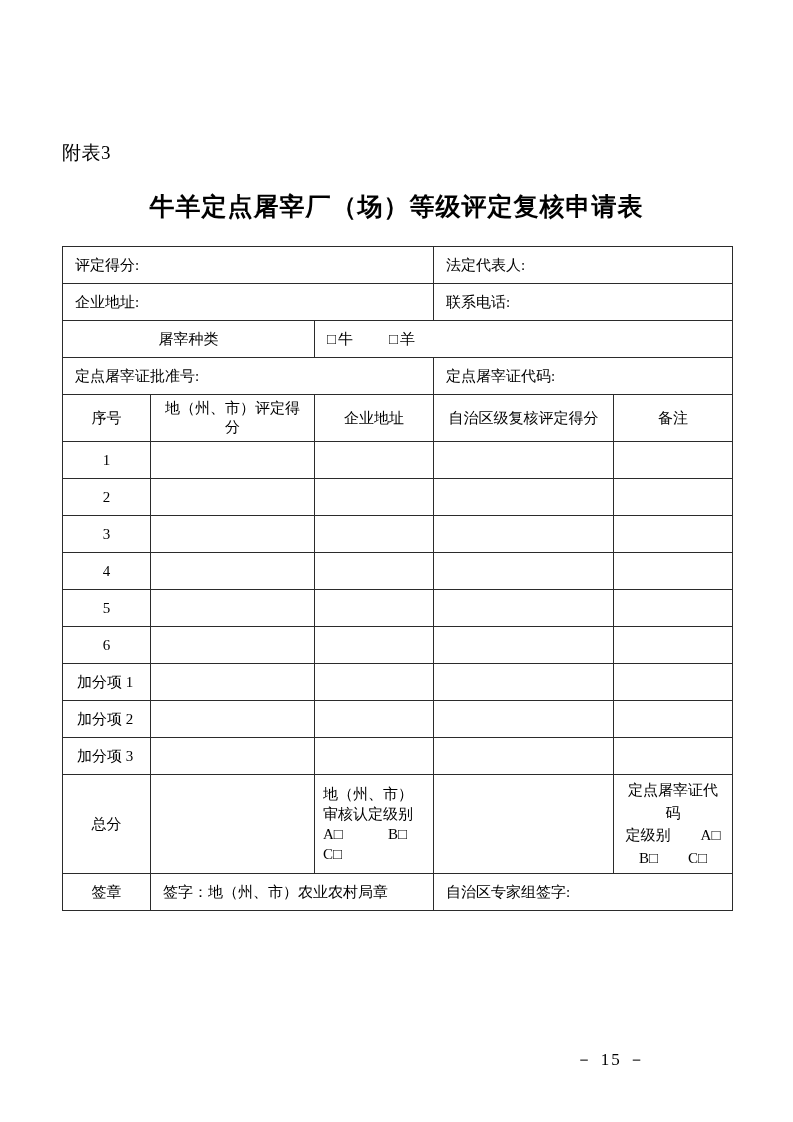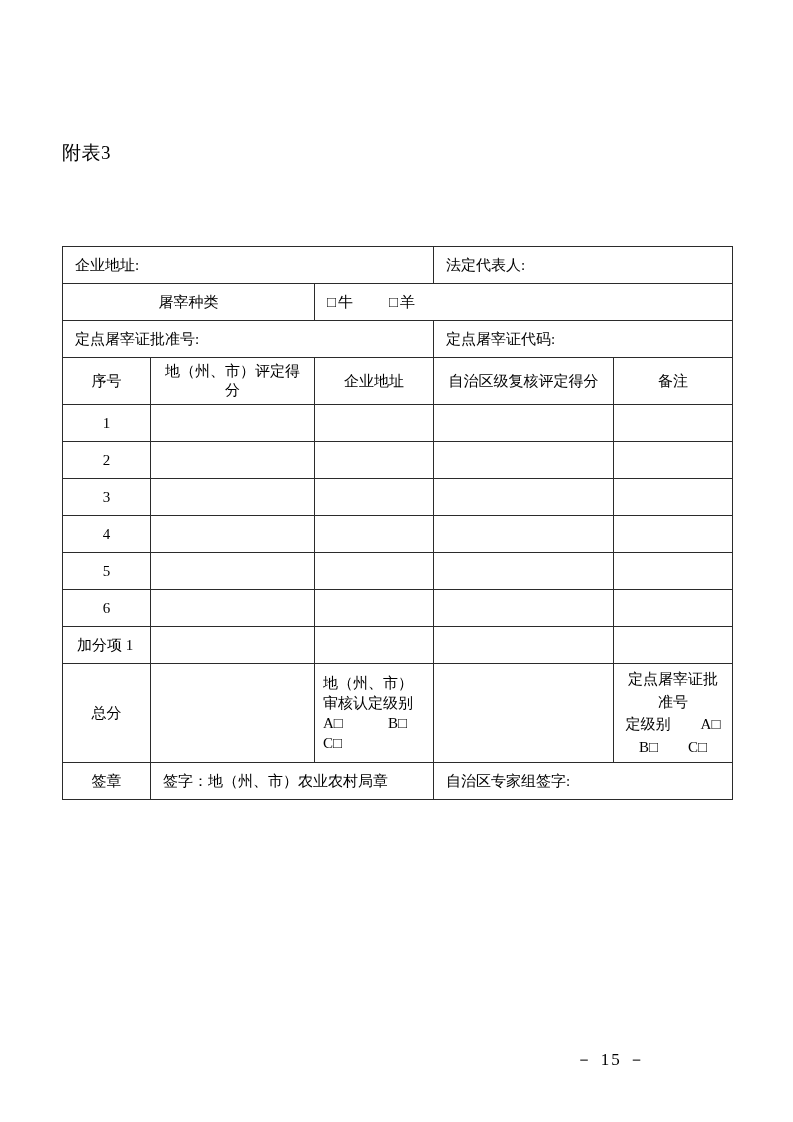--- a/index.html
+++ b/index.html
@@ -87,36 +87,41 @@
   }
   .cell-pad-left { padding-left: 14px !important; }
 </style>
 </head>
 <body>
 
 <div class="page">
 
   <div class="attach-label">附表3</div>
 
+  <div class="doc-title">牛羊定点屠宰厂（场）等级评定复核申请表</div>
 
   <table class="form">
     <colgroup>
       <col style="width:88px">
       <col style="width:164px">
       <col style="width:119px">
       <col style="width:180px">
       <col style="width:119px">
     </colgroup>
     <tbody>
 
       <tr class="row-tall">
+        <td colspan="3" class="lbl-left">评定得分:</td>
+        <td colspan="2" class="lbl-left">法定代表人:</td>
+      </tr>
+
+      <tr class="row-tall">
         <td colspan="3" class="lbl-left">企业地址:</td>
-        <td colspan="2" class="lbl-left">法定代表人:</td>
-      </tr>
-
+        <td colspan="2" class="lbl-left">联系电话:</td>
+      </tr>
 
       <tr class="row-tall">
         <td colspan="2" class="center">屠宰种类</td>
         <td colspan="3" class="lbl-left checkbox-line">□牛　　□羊</td>
       </tr>
 
       <tr class="row-tall">
         <td colspan="3" class="lbl-left">定点屠宰证批准号:</td>
         <td colspan="2" class="lbl-left">定点屠宰证代码:</td>
       </tr>
@@ -171,33 +176,47 @@
         <td></td>
         <td></td>
       </tr>
       <tr class="row-h-num">
         <td class="cell-pad-left">加分项 1</td>
         <td></td>
         <td></td>
         <td></td>
         <td></td>
       </tr>
+      <tr class="row-h-num">
+        <td class="cell-pad-left">加分项 2</td>
+        <td></td>
+        <td></td>
+        <td></td>
+        <td></td>
+      </tr>
+      <tr class="row-h-num">
+        <td class="cell-pad-left">加分项 3</td>
+        <td></td>
+        <td></td>
+        <td></td>
+        <td></td>
+      </tr>
 
       <tr class="row-total">
         <td class="center">总分</td>
         <td></td>
         <td class="small-multiline">
           <div>地（州、市）</div>
           <div>审核认定级别</div>
           <div>A□　　　B□</div>
           <div>C□</div>
         </td>
         <td></td>
         <td class="total-right">
-          <div>定点屠宰证批准号</div>
+          <div>定点屠宰证代码</div>
           <div>定级别　　A□</div>
           <div>B□　　C□</div>
         </td>
       </tr>
 
       <tr class="row-sign">
         <td class="center">签章</td>
         <td colspan="2" class="lbl-left">签字：地（州、市）农业农村局章</td>
         <td colspan="2" class="lbl-left">自治区专家组签字:</td>
       </tr>

